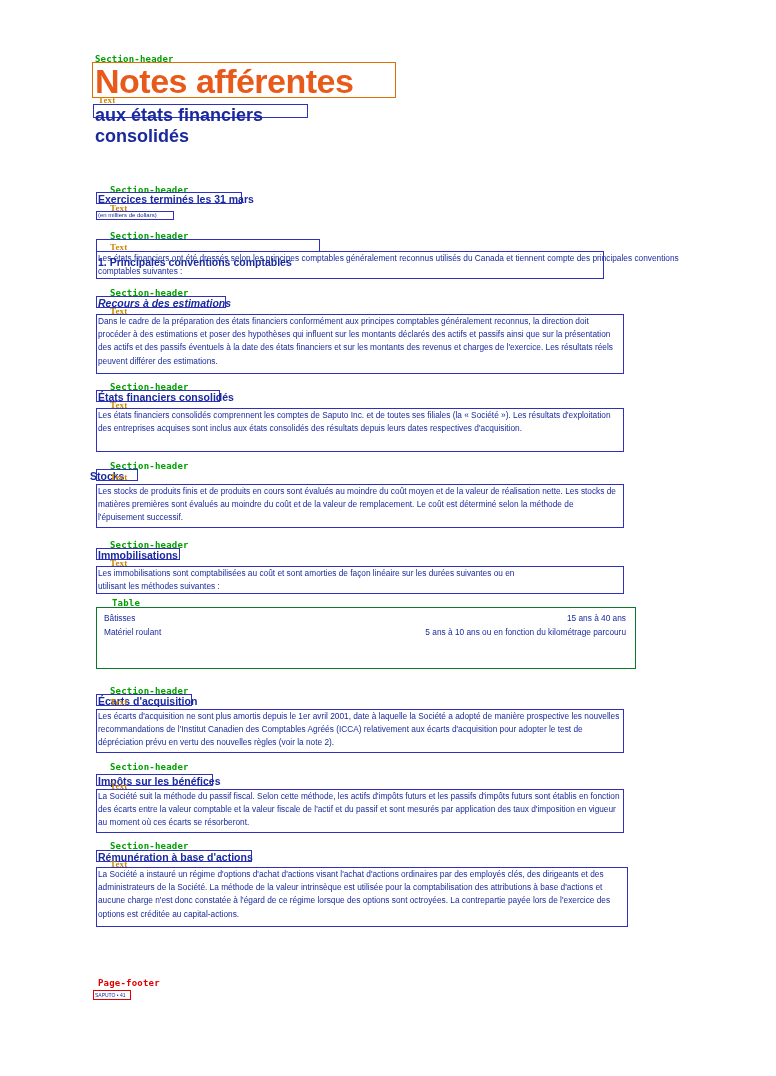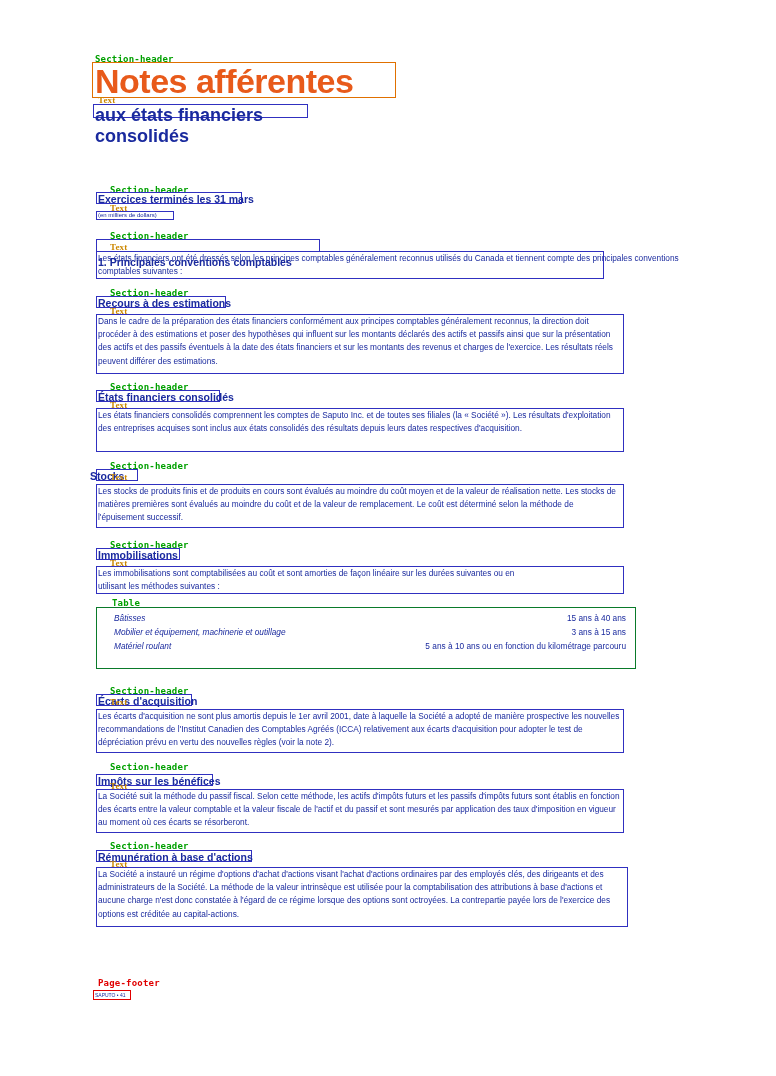--- a/index.html
+++ b/index.html
@@ -87,21 +87,21 @@
   .tbl {
     position: absolute;
     border-collapse: collapse;
     font-size: 8.3px;
     color: #1a2a9e;
   }
   .tbl td {
     padding: 2px 0;
     vertical-align: top;
   }
-  .tbl td.c1 { padding-left: 18px; font-style: italic; }
+  .tbl td.c1 { padding-left: 8px; }
   .tbl td.c2 { text-align: right; padding-right: 10px; }
   .footer-num {
     font-size: 5px;
     color: #1a2a9e;
   }
 </style>
 </head>
 <body>
 
 <div class="ann ann-section" style="left:95px; top:55px;">Section-header</div>
@@ -123,21 +123,21 @@
 <div class="ann ann-section" style="left:110px; top:232px;">Section-header</div>
 <div class="box box-head" style="left:96px; top:239px; width:224px; height:13px;"></div>
 <div class="doc head-bold" style="left:98px; top:256px; font-size:10.5px;">1. Principales conventions comptables</div>
 
 <div class="ann ann-text" style="left:110px; top:243px;">Text</div>
 <div class="box box-text" style="left:96px; top:251px; width:508px; height:28px;"></div>
 <div class="doc para" style="left:98px; top:252px; width:606px;">Les états financiers ont été dressés selon les principes comptables généralement reconnus utilisés du Canada et tiennent compte des principales conventions comptables suivantes :</div>
 
 <div class="ann ann-section" style="left:110px; top:289px;">Section-header</div>
 <div class="box box-head" style="left:96px; top:296px; width:130px; height:12px;"></div>
-<div class="doc head-bold" style="left:98px; top:297px;">Recours à des estimations</div>
+<div class="doc head-bold" style="left:98px; top:297px;font-style:italic;">Recours à des estimations</div>
 
 <div class="ann ann-text" style="left:110px; top:307px;">Text</div>
 <div class="box box-text" style="left:96px; top:314px; width:528px; height:60px;"></div>
 <div class="doc para" style="left:98px; top:315px; width:524px;">Dans le cadre de la préparation des états financiers conformément aux principes comptables généralement reconnus, la direction doit procéder à des estimations et poser des hypothèses qui influent sur les montants déclarés des actifs et passifs ainsi que sur la présentation des actifs et des passifs éventuels à la date des états financiers et sur les montants des revenus et charges de l'exercice. Les résultats réels peuvent différer des estimations.</div>
 
 <div class="ann ann-section" style="left:110px; top:383px;">Section-header</div>
 <div class="box box-head" style="left:96px; top:390px; width:124px; height:12px;"></div>
 <div class="doc head-bold" style="left:98px; top:391px;">États financiers consolidés</div>
 
 <div class="ann ann-text" style="left:110px; top:401px;">Text</div>
@@ -162,24 +162,20 @@
 
 <div class="ann ann-table" style="left:112px; top:599px;">Table</div>
 <div class="box box-table" style="left:96px; top:607px; width:540px; height:62px;"></div>
 <table class="tbl" style="left:96px; top:611px; width:540px;">
   <tbody>
     <tr>
       <td class="c1">Bâtisses</td>
       <td class="c2">15 ans à 40 ans</td>
     </tr>
     <tr>
-      <td class="c1">Mobilier et équipement, machinerie et outillage</td>
-      <td class="c2">3 ans à 15 ans</td>
-    </tr>
-    <tr>
       <td class="c1">Matériel roulant</td>
       <td class="c2">5 ans à 10 ans ou en fonction du kilométrage parcouru</td>
     </tr>
   </tbody>
 </table>
 
 <div class="ann ann-section" style="left:110px; top:687px;">Section-header</div>
 <div class="box box-head" style="left:96px; top:694px; width:96px; height:12px;"></div>
 <div class="doc head-bold" style="left:98px; top:695px;">Écarts d'acquisition</div>
 

